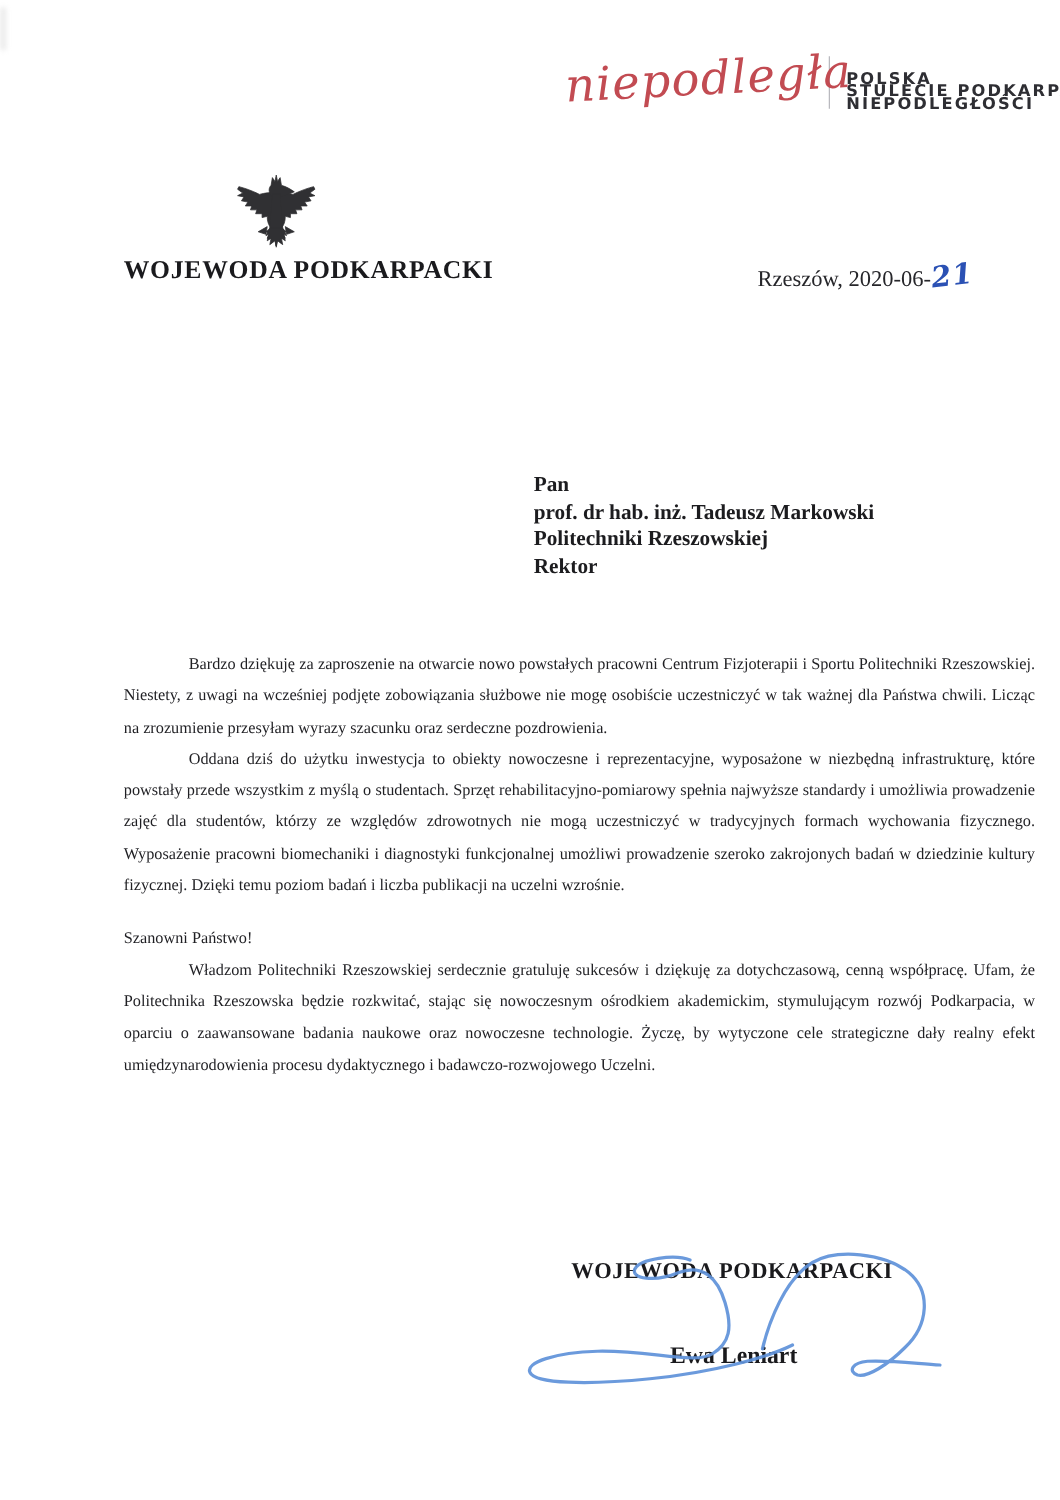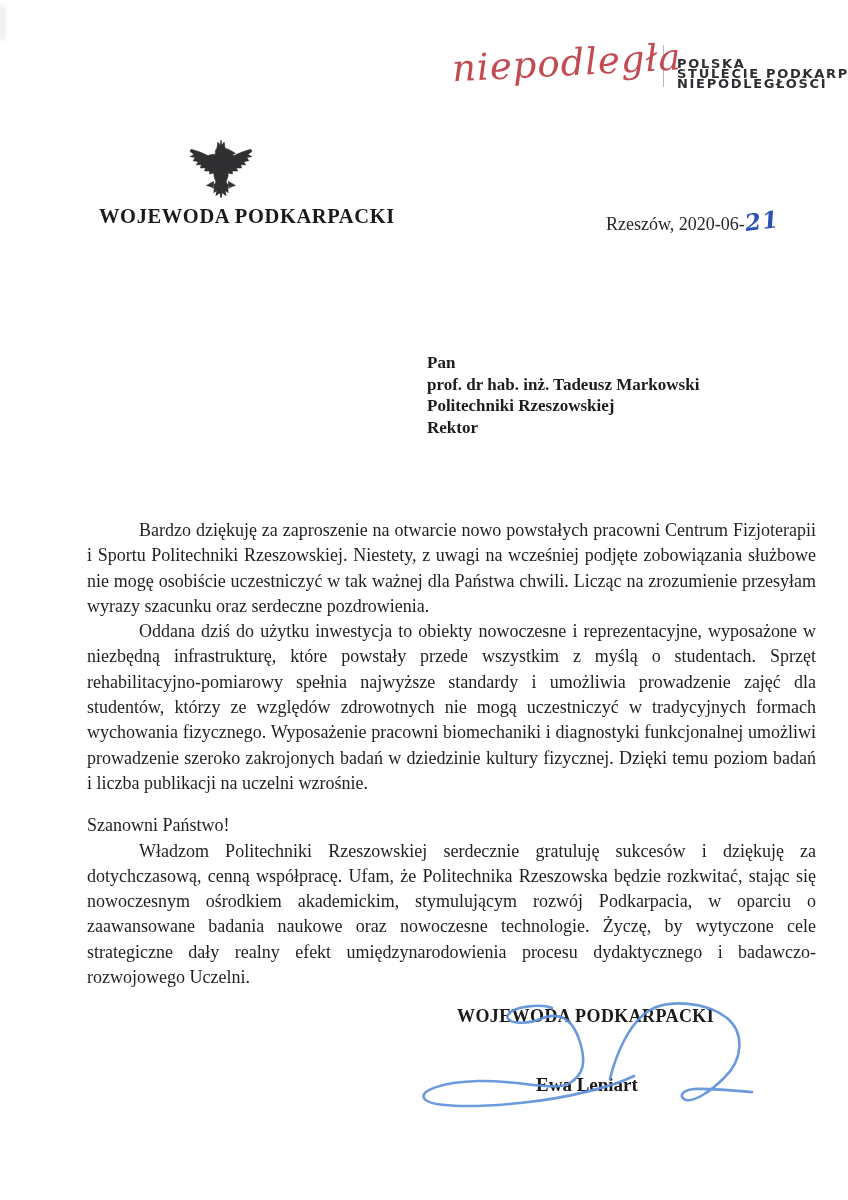--- a/index.html
+++ b/index.html
@@ -46,28 +46,28 @@
   .hand-day{
     display:inline-block;
     font-family:"DejaVu Serif", serif;
     font-style:italic;font-weight:bold;
     font-size:23px;color:#2b51b4;
     transform:rotate(-7deg) translateY(-1px);
     letter-spacing:1px;
   }
   
   .addressee{
-    position:absolute;left:427px;top:352px;
+    position:absolute;left:427px;top:377px;
     font-size:17px;font-weight:bold;line-height:21.5px;
     color:#1c1c1f;
   }
   
   .body-text{
-    position:absolute;left:87px;top:518px;width:729px;
-    font-size:18px;line-height:25.3px;
+    position:absolute;left:99px;top:518px;width:729px;
+    font-size:13px;line-height:25.3px;
     text-align:justify;color:#1f1f23;
   }
   .body-text p{margin:0;text-indent:52px;}
   .body-text p.salutation{text-indent:0;margin-top:17px;}
   
   .sig-title{
     position:absolute;left:457px;top:1006px;
     font-size:18px;font-weight:bold;letter-spacing:0.4px;
     color:#1a1a1d;white-space:nowrap;
   }

